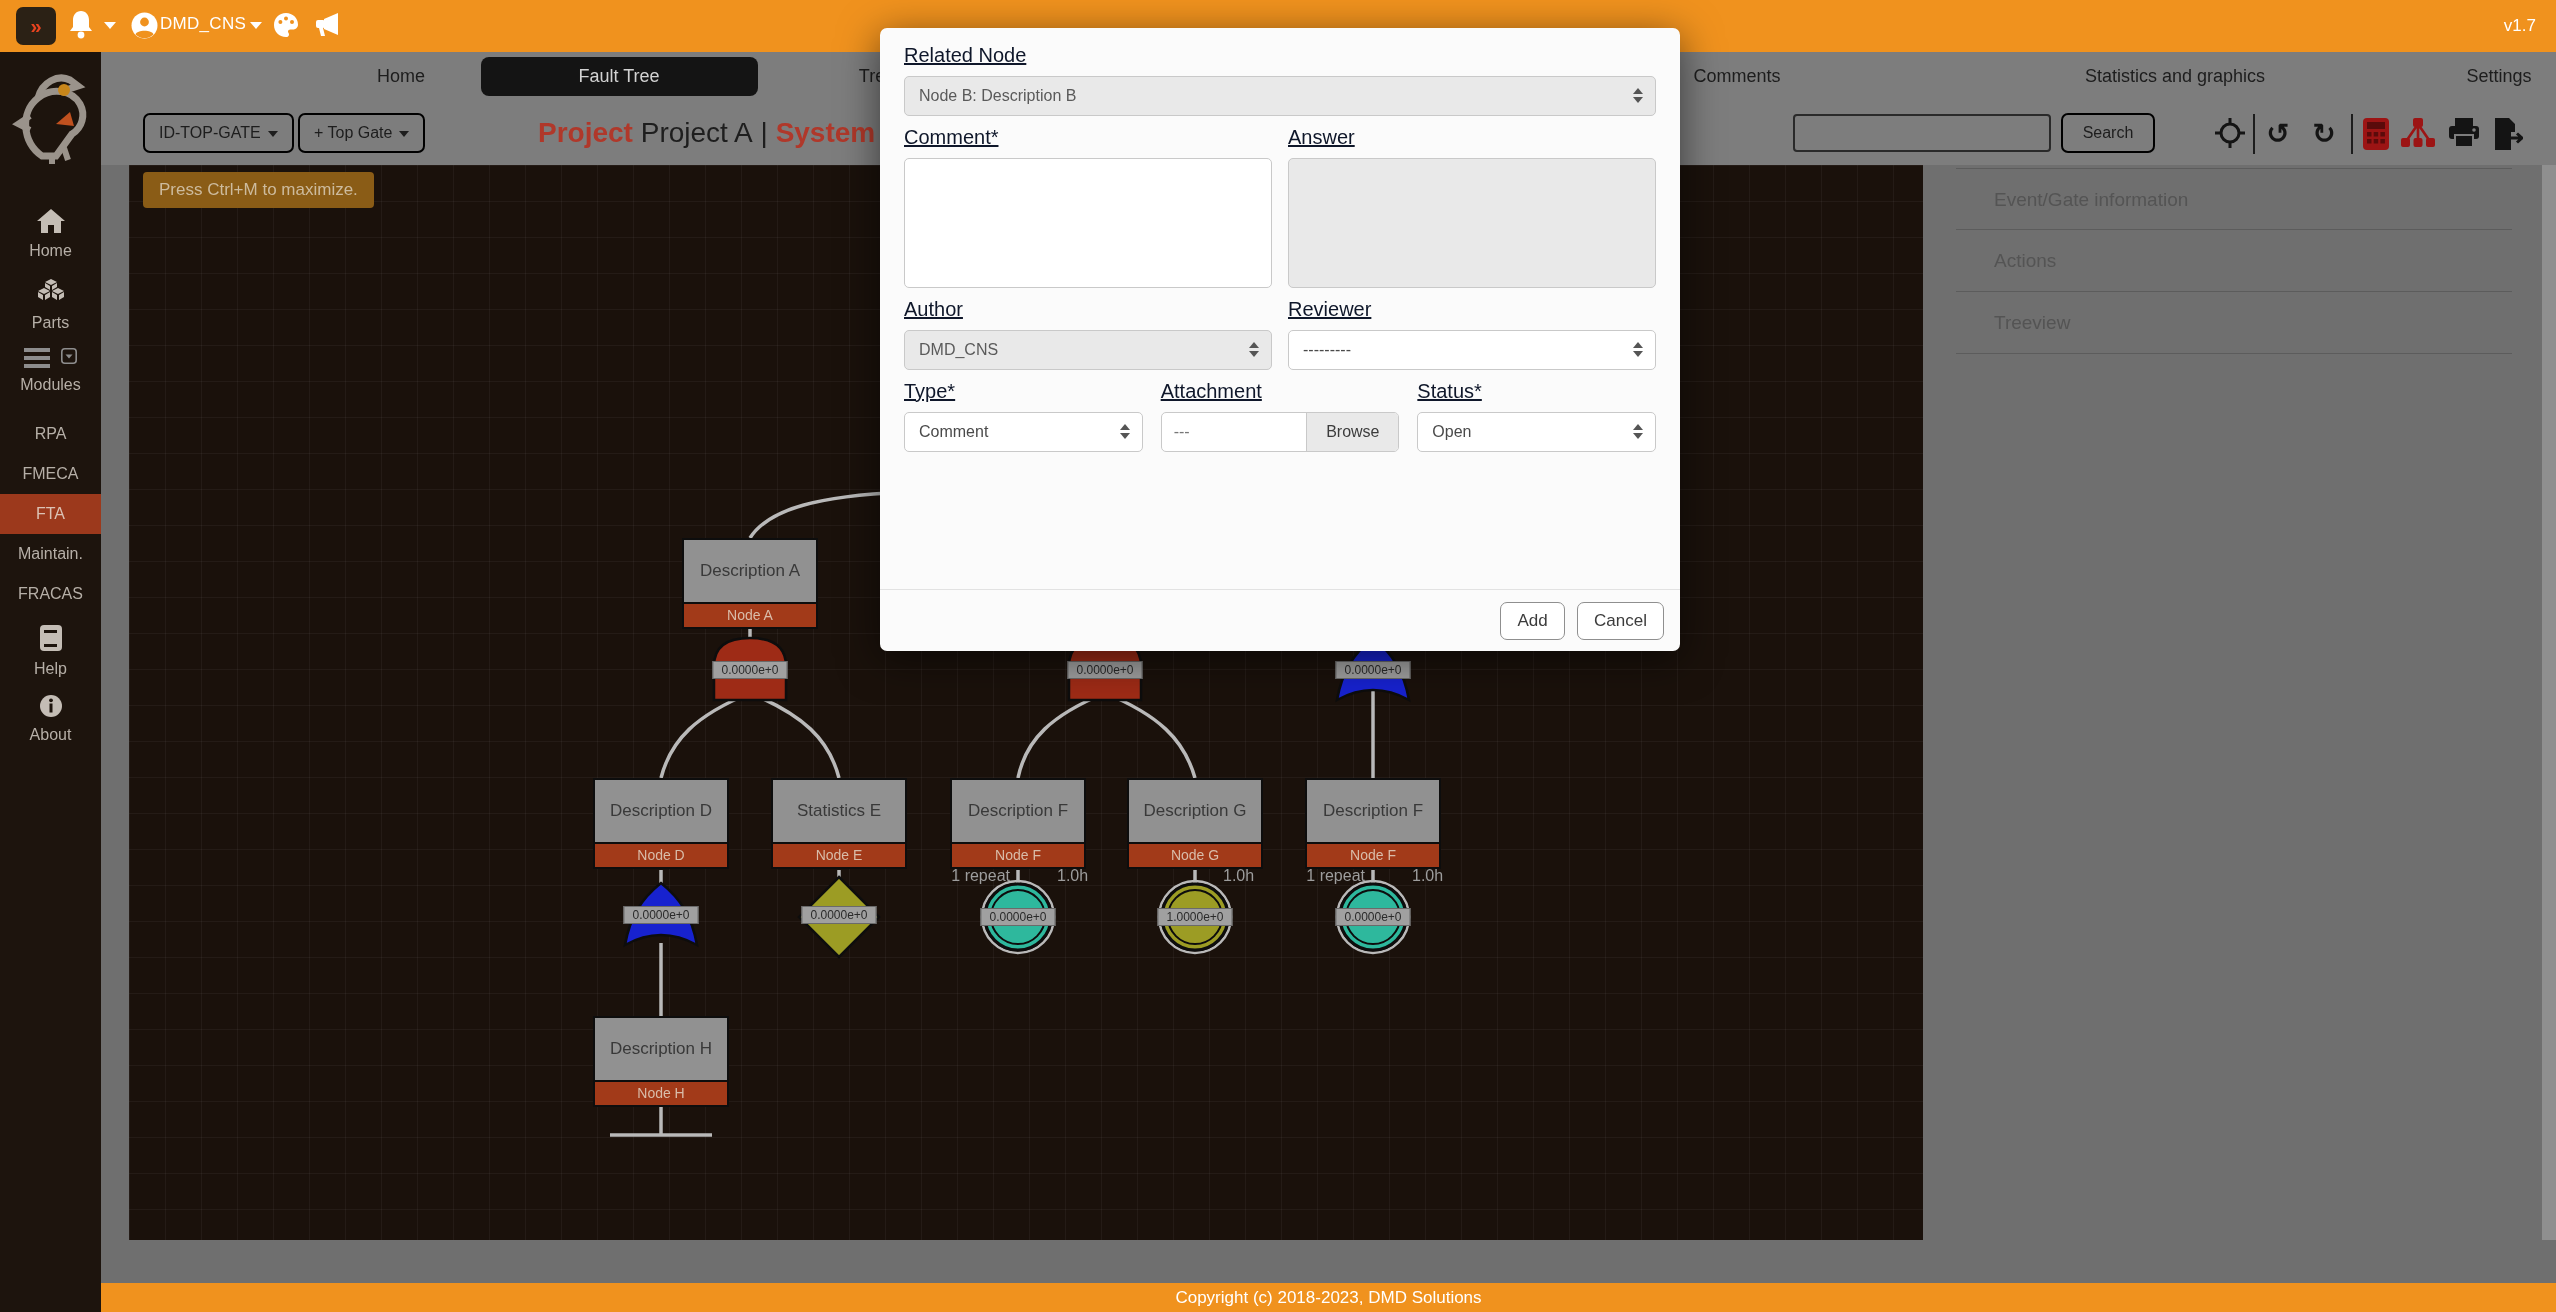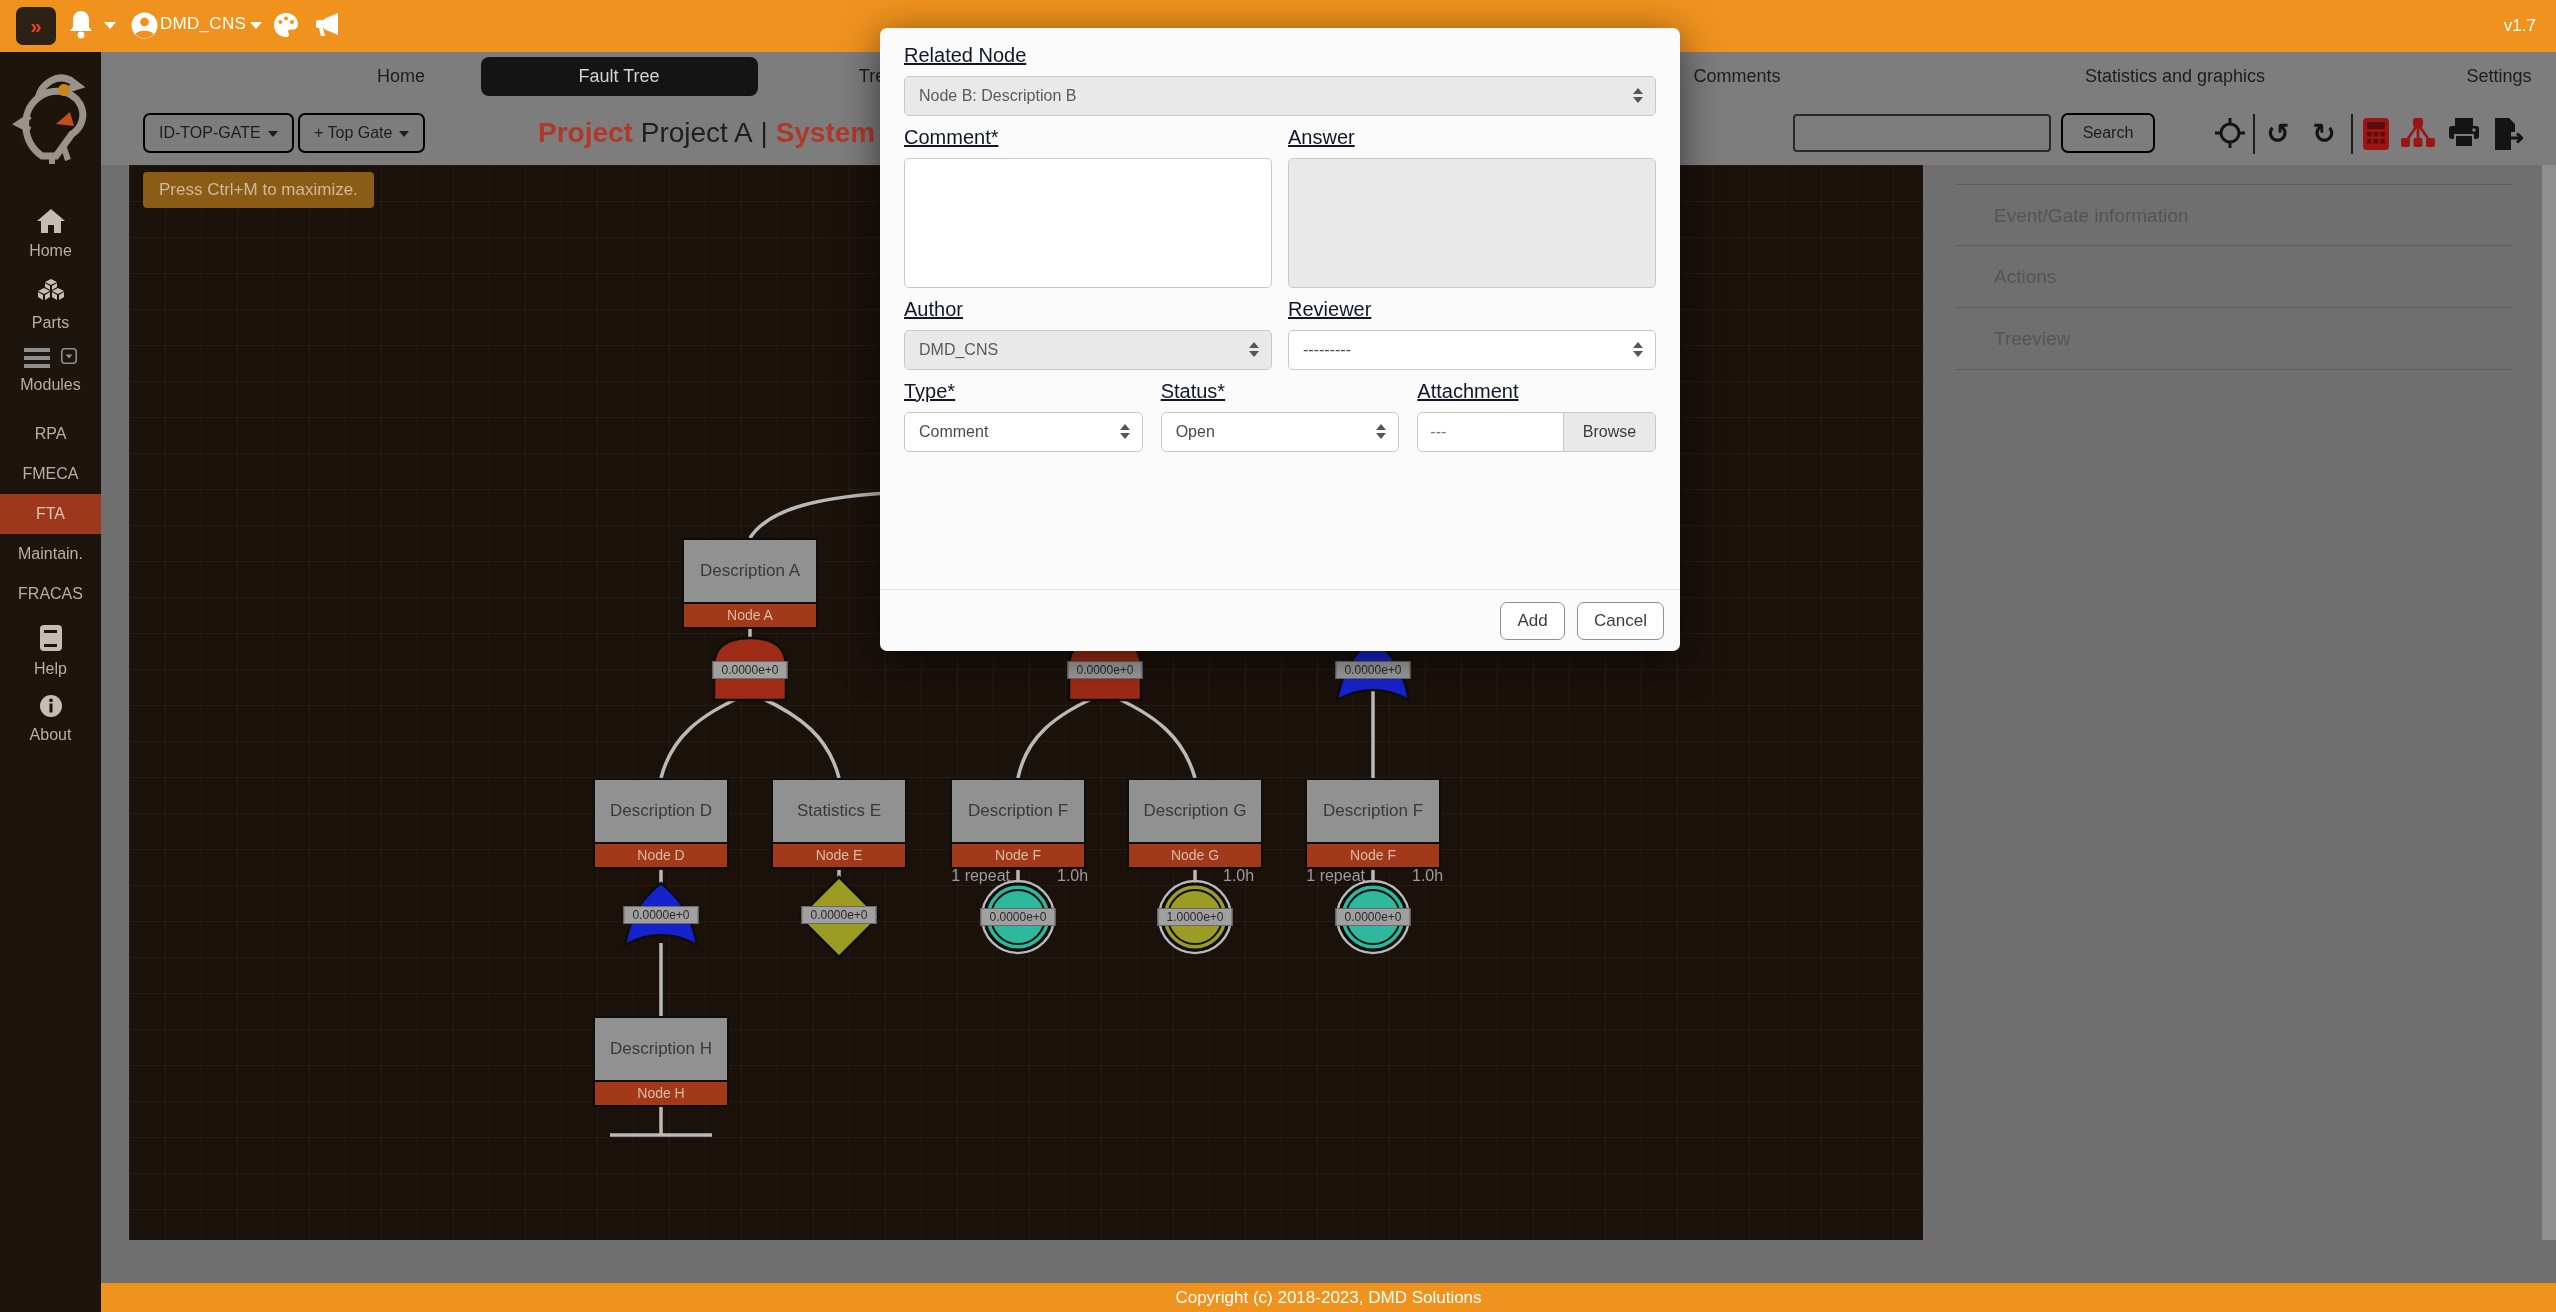--- a/index.html
+++ b/index.html
@@ -44,21 +44,21 @@
             background-size:36px 36px; z-index:3; }
   .hint-badge { position:absolute; left:14px; top:7px; background:#8a5c16; color:#cdbb9e; font-size:17px; padding:8px 16px; border-radius:4px; z-index:6; }
   .tree-svg { position:absolute; left:0; top:0; z-index:1; }
   .tree-box { position:absolute; width:136px; border:2px solid #0d0d0d; z-index:2; cursor:pointer; }
   .tree-box-desc { height:62px; background:#919191; color:#393939; font-size:17px; display:flex; align-items:center; justify-content:center; }
   .tree-box-bar { height:25px; background:#a23a19; color:#d9bca9; font-size:14px; text-align:center; line-height:23px; border-top:2px solid #0d0d0d; }
   .val-badge { position:absolute; transform:translate(-50%,-50%); background:#a0a0a0; border:1px solid #6a6a6a; color:#2a2a2a; font-size:12px; padding:1px 8px; z-index:3; white-space:nowrap; }
   .evt-label { position:absolute; color:#9d9d9d; font-size:16px; z-index:2; white-space:nowrap; }
 
   
-  .right-panel { position:absolute; left:1956px; top:184px; width:556px; z-index:3; }
+  .right-panel { position:absolute; left:1956px; top:168px; width:556px; z-index:3; }
   .rp-row { height:62px; line-height:62px; padding-left:38px; color:#545454; font-size:19px; border-bottom:1px solid #5c5c5c; cursor:pointer; }
   .rp-row:first-child { border-top:1px solid #5c5c5c; }
   .scroll-strip { position:absolute; left:2542px; top:165px; width:14px; height:1075px; background:#8f8f8f; z-index:3; }
 
   
   .footer { position:absolute; left:101px; top:1283px; width:2455px; height:29px; background:#f0921e; color:#ffffff; font-size:17px; text-align:center; line-height:29px; z-index:4; }
 
   
   .modal { position:absolute; left:880px; top:28px; width:800px; height:623px; background:#fbfbfb; border-radius:7px; box-shadow:0 8px 40px rgba(0,0,0,.55); z-index:100; color:#3c3c3c; }
   .modal-header { padding:20px 24px 16px 24px; border-bottom:1px solid #e2e2e2; }
@@ -378,31 +378,31 @@
     </div>
 
     <div class="three-col">
       <div class="col">
         <div class="fld-label">Type*</div>
         <div class="sel">
           <span>Comment</span><span class="sel-arrow"></span>
         </div>
       </div>
       <div class="col">
-        <div class="fld-label">Status*</div>
-        <div class="sel">
-          <span>Open</span><span class="sel-arrow"></span>
-        </div>
-      </div>
-      <div class="col">
         <div class="fld-label">Attachment</div>
         <div class="file-group">
           <span class="file-val">---</span>
           <span class="file-browse">Browse</span>
         </div>
       </div>
+      <div class="col">
+        <div class="fld-label">Status*</div>
+        <div class="sel">
+          <span>Open</span><span class="sel-arrow"></span>
+        </div>
+      </div>
     </div>
   </div>
   <div class="modal-footer">
     <button class="m-btn">Add</button>
     <button class="m-btn">Cancel</button>
   </div>
 </div>
 
 </body></html>

